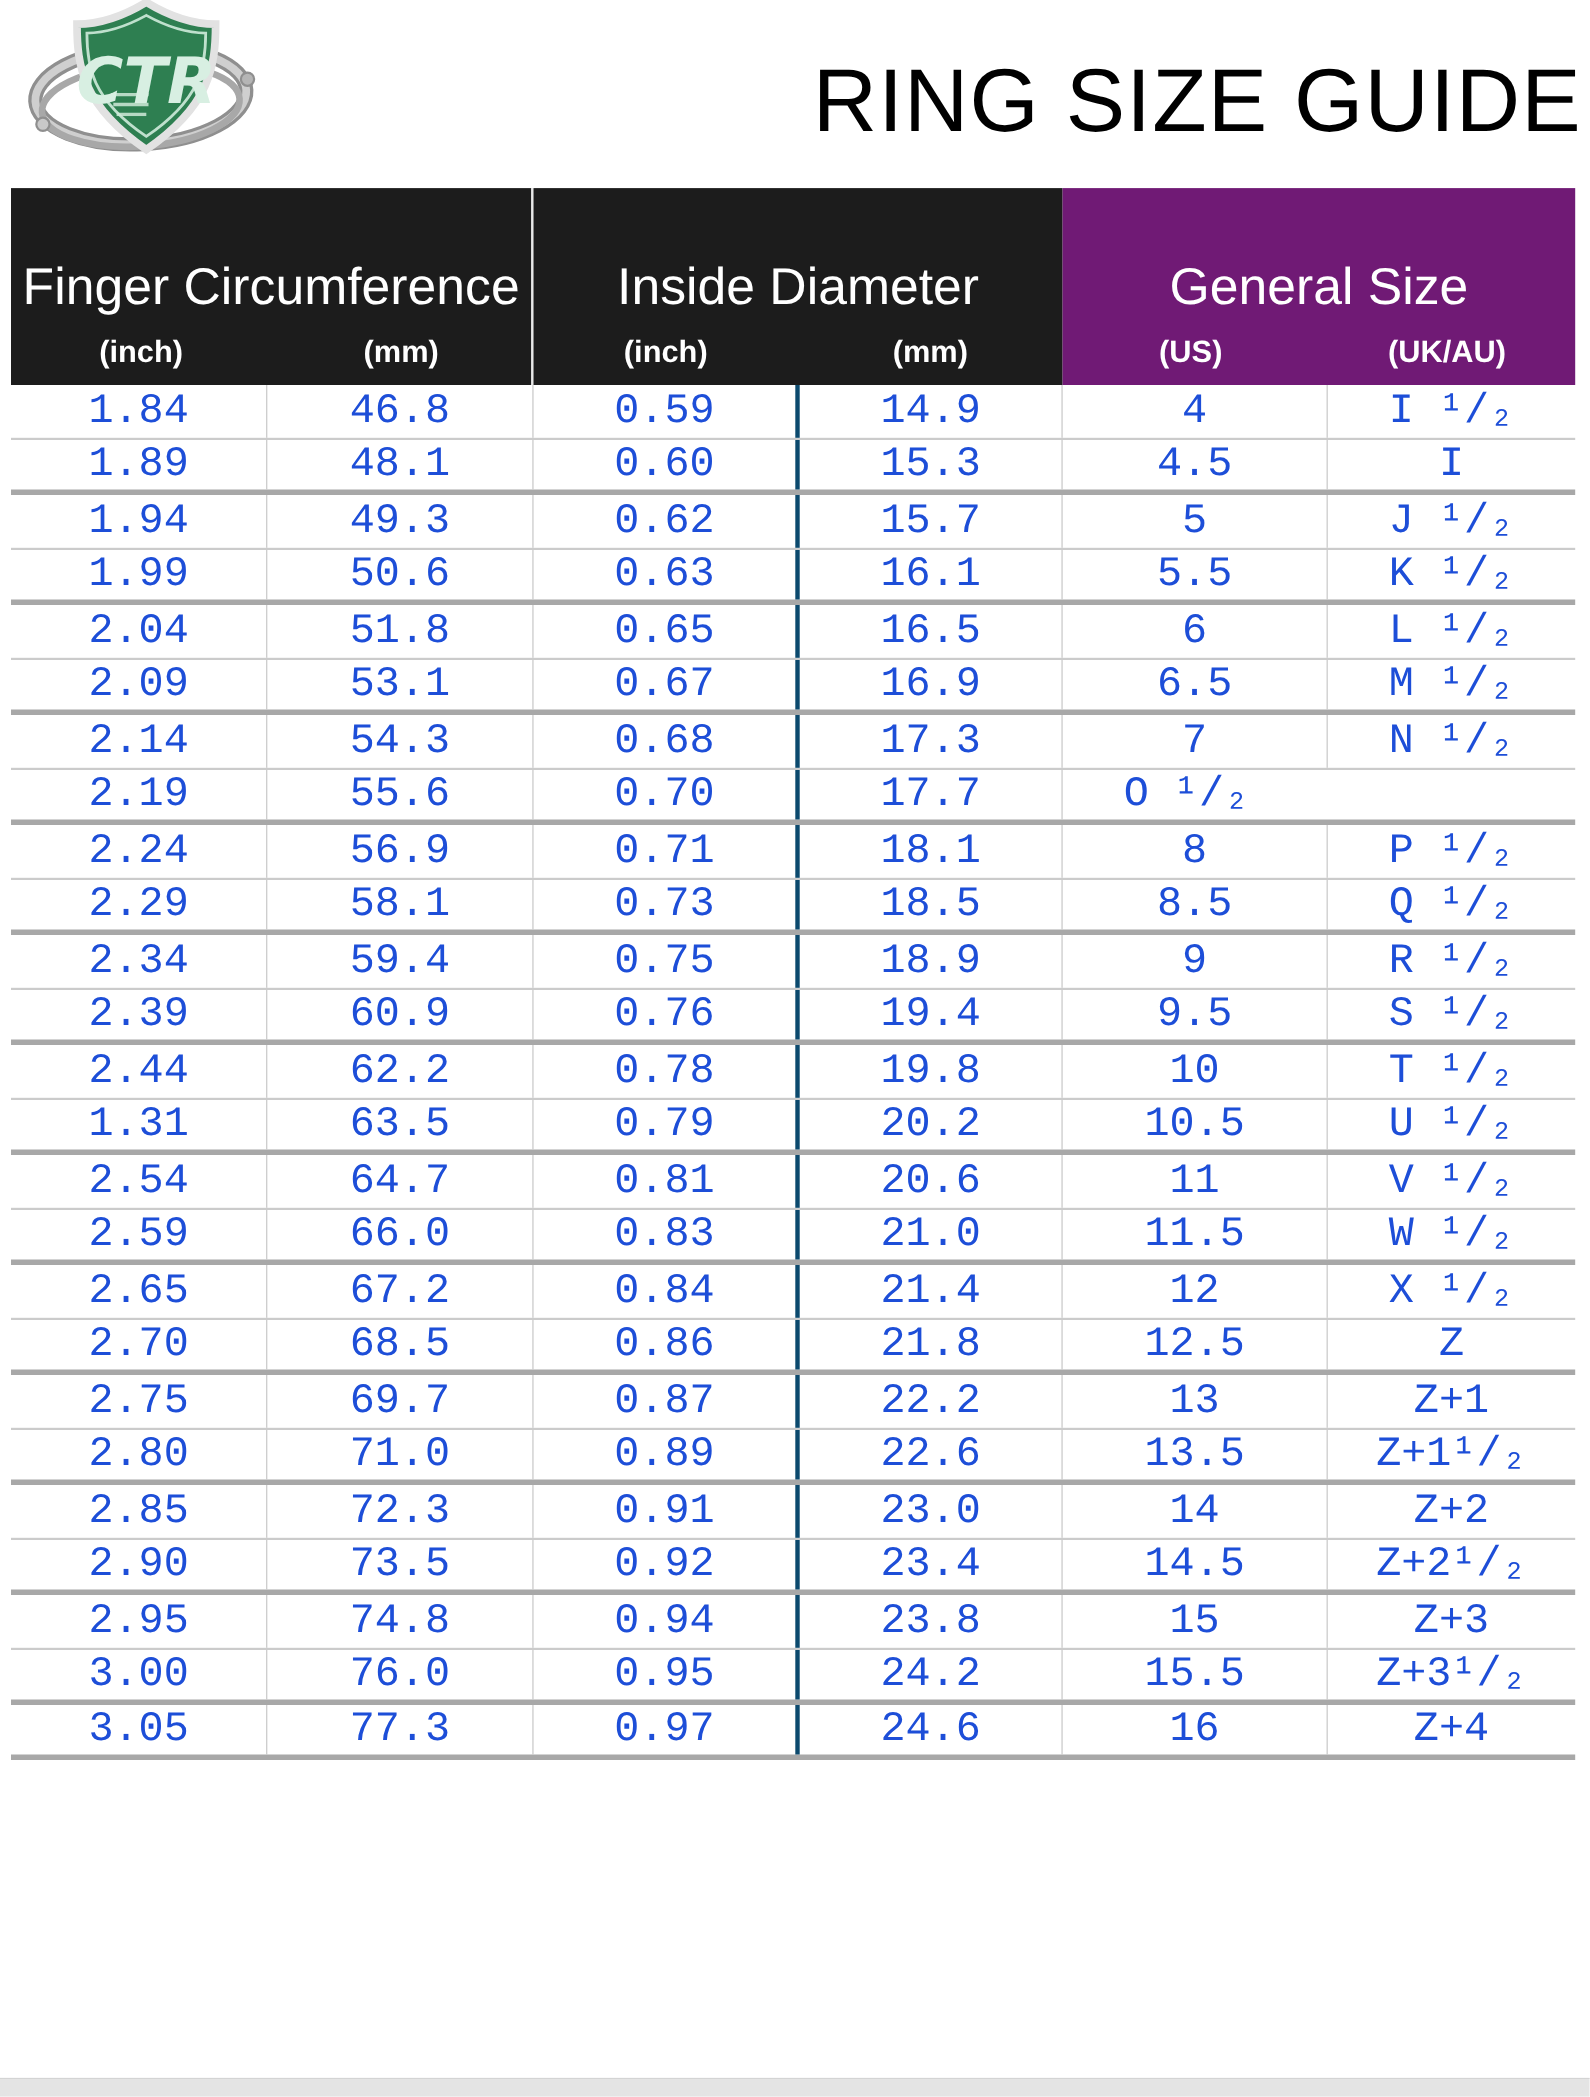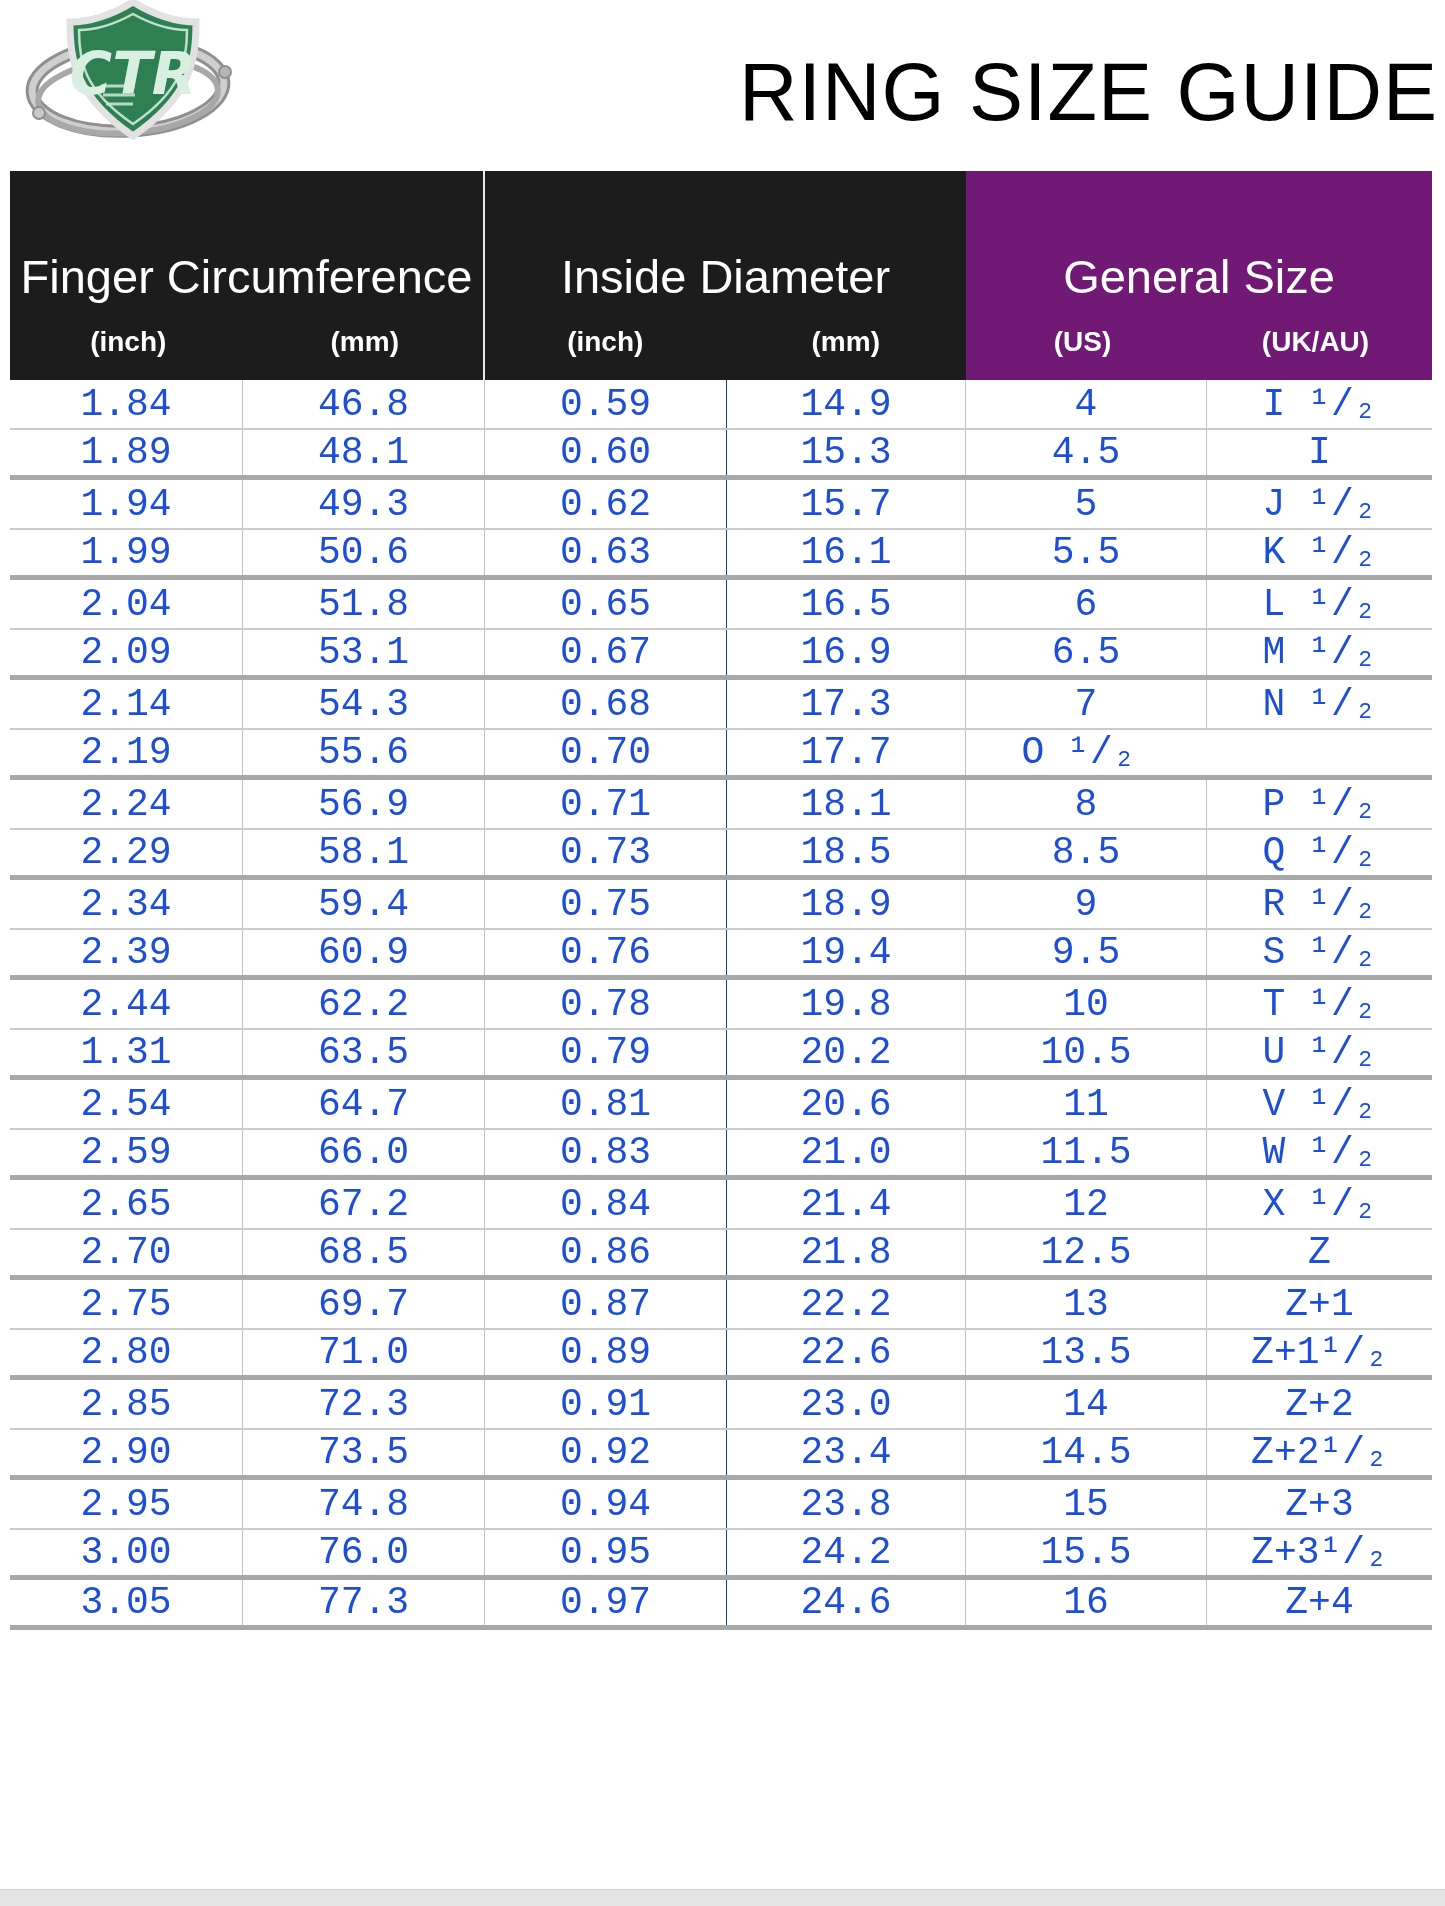--- a/index.html
+++ b/index.html
@@ -6,21 +6,21 @@
   body{
     width:1445px;height:1906px;position:relative;background:#ffffff;
     font-family:"Liberation Sans",sans-serif;overflow:hidden;
   }
   .logo{position:absolute;left:22px;top:0;width:222px;height:142px;}
   .title{
     position:absolute;top:52px;right:7px;font-size:81px;line-height:1;
     color:#000000;letter-spacing:1px;white-space:nowrap;
   }
   .table{position:absolute;left:10px;top:171px;width:1422px;}
-  .thead{display:flex;height:209px;}
+  .thead{display:flex;height:179px;}
   .hgroup{display:flex;flex-direction:column;color:#ffffff;}
   .hg1{width:473px;background:#1c1c1c;}
   .hdiv{width:2px;background:#e8e8e8;}
   .hg2{width:481px;background:#1c1c1c;}
   .hg3{width:466px;background:#701a75;}
   .big{
     height:134px;display:flex;align-items:flex-end;justify-content:center;
     font-size:47px;line-height:1.16;text-align:center;padding-bottom:2px;
   }
   .units{height:69px;display:flex;align-items:center;}
@@ -30,21 +30,21 @@
     display:flex;height:50px;box-sizing:border-box;align-items:stretch;
     border-bottom:2px solid #cbcbcb;font-size:38px;color:#1d4ed8;font-family:Liberation Mono, monospace;
   }
   .row.pair-end{border-bottom:5px solid #a8a8a8;}
   .cell{
     display:flex;align-items:center;justify-content:center;
     box-sizing:border-box;
   }
   .c0{width:233px;border-right:1px solid #c2c2c2;}
   .c1{width:242px;border-right:1px solid #c2c2c2;}
-  .c2{width:242px;border-right:1px solid #0c4a6e;}
+  .c2{width:242px;border-right:4px solid #0c4a6e;}
   .c3{width:239px;border-right:1px solid #c2c2c2;}
   .c4{width:241px;border-right:1px solid #c2c2c2;}
   .c5{width:225px;}
   .bottom-bar{
     position:absolute;left:0;top:1889px;width:1445px;height:17px;
     background:#e4e4e4;border-top:1px solid #d4d4d4;box-sizing:border-box;
   }
 </style>
 </head>
 <body>

